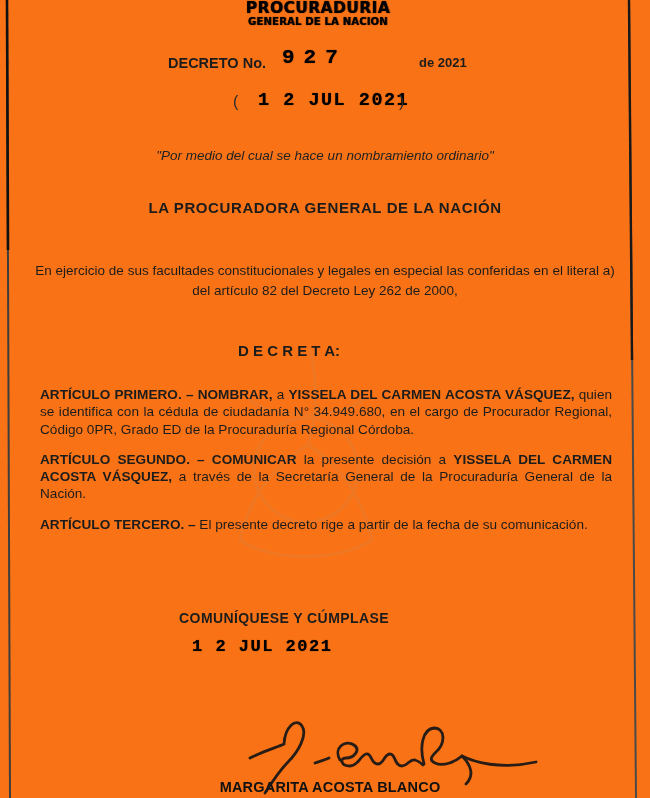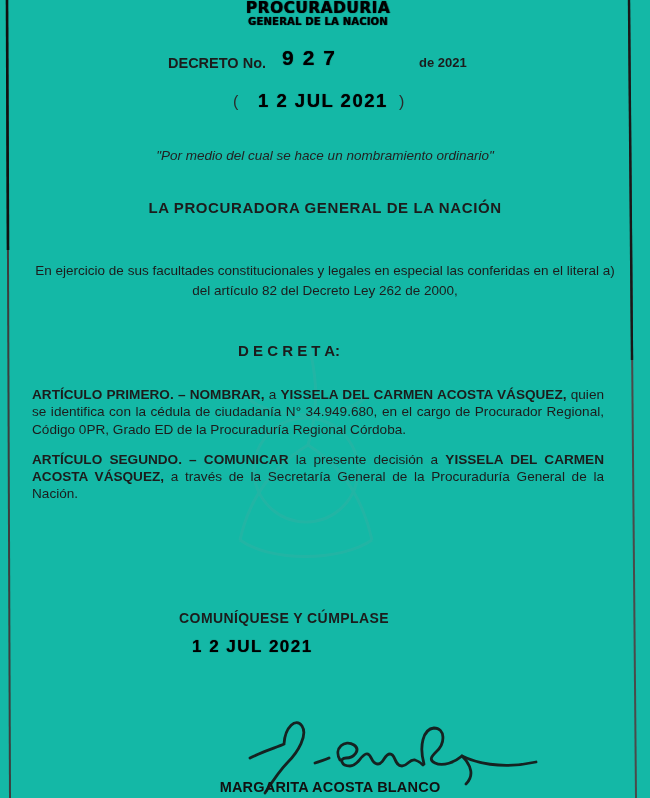--- a/index.html
+++ b/index.html
@@ -1,53 +1,53 @@
 <!DOCTYPE html>
 <html><head>
 <meta charset="utf-8">
 <style>
   html,body{margin:0;padding:0;background:#ffffff;}
   .page{
     position:relative;
     width:650px;height:798px;
-    background:#14b8a6;
+    background:#f97316;
     overflow:hidden;
     font-family:"Liberation Sans", sans-serif;
     color:#1c1c1c;
   }
   .abs{position:absolute;}
   .b{font-weight:bold;}
   .center{text-align:center;}
   
   .agency-stamp{
     left:243px;top:1px;width:150px;text-align:center;
     font-family:"DejaVu Sans", sans-serif;font-weight:bold;color:#000;
     text-shadow:0 0 1px rgba(0,0,0,.85), 1px 0 0 rgba(0,0,0,.35);
     transform:scaleY(1.03);
   }
   .agency-stamp .l1{font-size:15.5px;line-height:15px;letter-spacing:.4px;}
   .agency-stamp .l2{font-size:10px;line-height:11px;letter-spacing:.2px;text-align:center;}
   
   .stampTxt{
-    font-family:Liberation Sans, sans-serif;
+    font-family:Liberation Mono, monospace;
     font-weight:bold;color:#000;
     text-shadow:0 0 1px rgba(0,0,0,.8);
   }
   .decree-label{left:168px;top:55px;font-size:14.5px;}
   .decree-number{left:282px;top:46px;font-size:21px;letter-spacing:9px;}
   .decree-year{left:419px;top:55px;font-size:13px;}
   .paren{font-size:16px;color:#2a2a2a;}
   .paren-open{left:233px;top:93px;}
   .paren-close{left:399px;top:93px;}
   .date-stamp-top{left:258px;top:90px;font-size:18.5px;letter-spacing:1.5px;}
   .subject{left:0;top:148px;width:650px;font-style:italic;font-size:13.5px;color:#222;}
   .authority{left:0;top:199px;width:650px;font-size:15px;letter-spacing:.6px;}
   .preamble{left:27px;top:250px;width:596px;font-size:13.5px;line-height:20px;margin-top:11px;}
   .decreta{left:0;top:342px;width:578px;font-size:15px;}
-  .articles{left:32px;top:386px;width:572px;font-size:13.6px;line-height:17.3px;}
+  .articles{left:40px;top:386px;width:572px;font-size:13.6px;line-height:17.3px;}
   .articles p{margin:0 0 13px 0;text-align:justify;}
   .closing{left:0;top:610px;width:568px;font-size:14px;letter-spacing:.4px;}
   .issued-prefix{left:40px;top:643px;font-size:13.5px;}
   .issued-date{left:192px;top:637px;font-size:17px;letter-spacing:1.5px;}
   .signer-name{
     left:140px;top:779px;width:380px;text-align:center;
     font-size:14.5px;font-weight:bold;letter-spacing:.2px;color:#111;
   }
   .sig-svg{left:222px;top:700px;pointer-events:none;}
   .bg-svg{left:0;top:0;pointer-events:none;}
@@ -93,20 +93,23 @@
 
   <div class="abs center b decreta">D E C R E T A:</div>
 
   <div class="abs articles">
     <p>
       <span class="b">ARTÍCULO PRIMERO. – NOMBRAR,</span><span> a </span><span class="b">YISSELA DEL CARMEN ACOSTA VÁSQUEZ,</span><span> quien se identifica con la cédula de ciudadanía N° 34.949.680, en el cargo de Procurador Regional, Código 0PR, Grado ED de la Procuraduría Regional Córdoba.</span>
     </p>
     <p>
       <span class="b">ARTÍCULO SEGUNDO. – COMUNICAR</span><span> la presente decisión a </span><span class="b">YISSELA DEL CARMEN ACOSTA VÁSQUEZ,</span><span> a través de la Secretaría General de la Procuraduría General de la Nación.</span>
     </p>
+    <p>
+      <span class="b">ARTÍCULO TERCERO. –</span><span> El presente decreto rige a partir de la fecha de su comunicación.</span>
+    </p>
   </div>
 
   <div class="abs center b closing">COMUNÍQUESE Y CÚMPLASE</div>
 
   <span class="abs stampTxt issued-date">1 2 JUL 2021</span>
 
   <div class="abs signer-name">MARGARITA ACOSTA BLANCO</div>
 
   <svg class="abs sig-svg" width="320" height="98" viewBox="0 0 320 98">
     <g stroke="#161616" stroke-width="2.8" fill="none" stroke-linecap="round" opacity="0.92">

